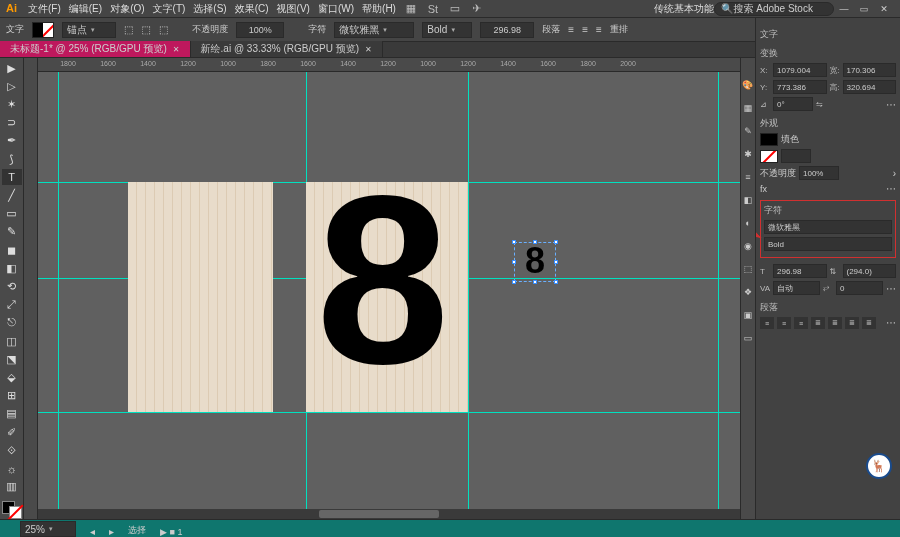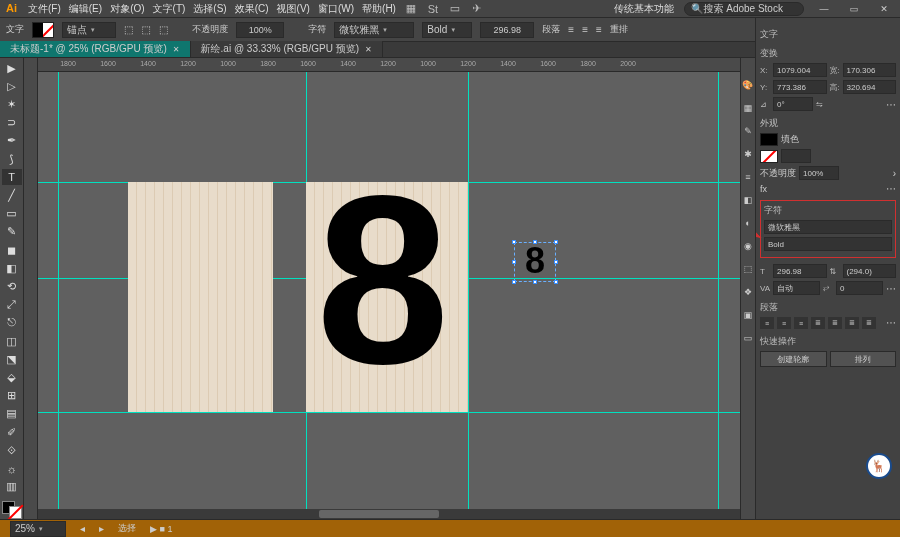--- a/index.html
+++ b/index.html
@@ -1,36 +1,36 @@
 <!DOCTYPE html>
 <html><head>
 <meta charset="utf-8">
 <style>
 *{margin:0;padding:0;box-sizing:border-box;font-family:"Microsoft YaHei",sans-serif;font-size:10px;color:#ccc;user-select:none}
 body{width:900px;height:537px;background:#454545;overflow:hidden;position:relative}
 .menubar{height:18px;background:#454545;display:flex;align-items:center;padding:0 6px;gap:8px;border-bottom:1px solid #2a2a2a}
 .menubar .logo{width:14px;height:14px;color:#ff9a00;font-weight:bold;font-size:11px}
 .menubar .mi{font-size:10px;color:#ddd;cursor:default}
-.menubar .right{margin-left:auto;display:flex;align-items:center;gap:10px}
+.menubar .right{margin-left:auto;display:flex;align-items:center;}
 .menubar .glyph{width:14px;height:14px;display:flex;align-items:center;justify-content:center;color:#bbb;font-size:11px}
 .searchbox{width:120px;height:14px;background:#333;border:1px solid #2a2a2a;border-radius:7px;display:flex;align-items:center;padding:0 6px;font-size:9px;color:#888}
 .optbar{height:24px;background:#454545;display:flex;align-items:center;padding:0 6px;gap:8px;border-bottom:1px solid #2a2a2a}
 .lab{font-size:9px;color:#ccc}
 .swatch{width:22px;height:16px;border:1px solid #222;display:flex}
 .swatch .half{width:50%;height:100%}
 .sw-black{background:#000}
 .sw-none{background:#fff;position:relative;overflow:hidden}
 .sw-none::after{content:"";position:absolute;width:200%;height:2px;background:red;transform:rotate(-45deg);top:50%;left:-50%}
 .dd{height:16px;background:#333;border:1px solid #2a2a2a;display:flex;align-items:center;padding:0 4px;font-size:9px;gap:4px}
 .dd .caret{font-size:7px;color:#aaa}
 .num{width:48px;height:16px;background:#333;border:1px solid #2a2a2a;display:flex;align-items:center;justify-content:center;font-size:9px}
 .sp{width:8px}
 .tabs{height:16px;background:#3a3a3a;display:flex;align-items:flex-end;border-bottom:1px solid #2a2a2a}
 .tab{height:16px;padding:0 10px;display:flex;align-items:center;font-size:9px;color:#aaa;background:#3a3a3a;border-right:1px solid #2a2a2a}
-.tab.active{background:#0f766e;color:#eee}
+.tab.active{background:#be185d;color:#eee}
 .tab .x{margin-left:6px;font-size:8px}
 .work{position:absolute;top:58px;left:0;right:160px;bottom:18px;display:flex}
 .tools{width:24px;background:#4a4a4a;border-right:1px solid #2a2a2a;display:flex;flex-direction:column;align-items:center;padding-top:2px;gap:2px}
 .tool{width:20px;height:18px;display:flex;align-items:center;justify-content:center;color:#ddd;font-size:11px}
 .tool.sel{background:#333}
 .fillstroke{position:relative;width:20px;height:20px;margin-top:4px}
 .fillstroke .f{position:absolute;top:0;left:0;width:13px;height:13px;background:#000;border:1px solid #888}
 .fillstroke .s{position:absolute;bottom:0;right:0;width:13px;height:13px;background:#fff;border:1px solid #888}
 .fillstroke .s::after{content:"";position:absolute;width:200%;height:2px;background:red;transform:rotate(-45deg);top:50%;left:-50%}
 .canvaswrap{flex:1;position:relative;background:#606060;overflow:hidden}
@@ -58,21 +58,21 @@
 .plab{font-size:8px;color:#bbb;width:10px}
 .hl{border:1px solid #d03030}
 .pswatch{width:18px;height:13px;background:#000;border:1px solid #222}
 .pnone{width:18px;height:13px;background:#fff;border:1px solid #222;position:relative;overflow:hidden}
 .pnone::after{content:"";position:absolute;width:200%;height:2px;background:red;transform:rotate(-45deg);top:50%;left:-50%}
 .btn{flex:1;height:16px;background:#525252;border:1px solid #2a2a2a;display:flex;align-items:center;justify-content:center;font-size:8px}
 .pararow{display:flex;gap:3px}
 .pararow .ab{width:14px;height:12px;background:#333;display:flex;align-items:center;justify-content:center;font-size:7px}
 .redarrow{position:absolute;pointer-events:none}
 .logo-circ{position:absolute;right:8px;bottom:40px;width:26px;height:26px;border-radius:50%;background:#fff;border:2px solid #1a4b8c;display:flex;align-items:center;justify-content:center;font-size:12px}
-.status{position:absolute;left:0;right:0;bottom:0;height:18px;background:#a16207;border-top:1px solid #2a2a2a;display:flex;align-items:center;padding:0 10px;gap:14px;font-size:9px;color:#bbb}
+.status{position:absolute;left:0;right:0;bottom:0;height:18px;background:#0f766e;border-top:1px solid #2a2a2a;display:flex;align-items:flex-end;padding:0 20px;gap:14px;font-size:9px;color:#bbb}
 .scrollbar{position:absolute;height:10px;background:#3a3a3a}
 .scrollbar .thumb{position:absolute;height:8px;top:1px;background:#666;border-radius:2px}
 .winbtn{width:20px;height:14px;display:flex;align-items:center;justify-content:center;font-size:9px}
 </style>
 </head>
 <body>
 
 <div class="menubar">
   <span class="logo">Ai</span>
   <span class="mi">文件(F)</span>
@@ -325,27 +325,20 @@
       <div class="ab">≡</div>
         <div class="ab">≡</div>
         <div class="ab">≡</div>
       <div class="ab">≣</div>
         <div class="ab">≣</div>
         <div class="ab">≣</div>
         <div class="ab">≣</div>
       <span style="margin-left:auto">⋯</span>
     </div>
   </div>
-  <div class="sect">
-    <div class="hdr">快速操作</div>
-    <div class="row">
-        <div class="btn">创建轮廓</div>
-        <div class="btn">排列</div>
-      </div>
-  </div>
   <div class="logo-circ">🦌</div>
 </div>
 
 <div class="status">
   <div class="dd" style="width:56px">
       <span>25%</span>
       <span class="caret">▾</span>
     </div>
   <span>◂</span>
   <span>▸</span>

